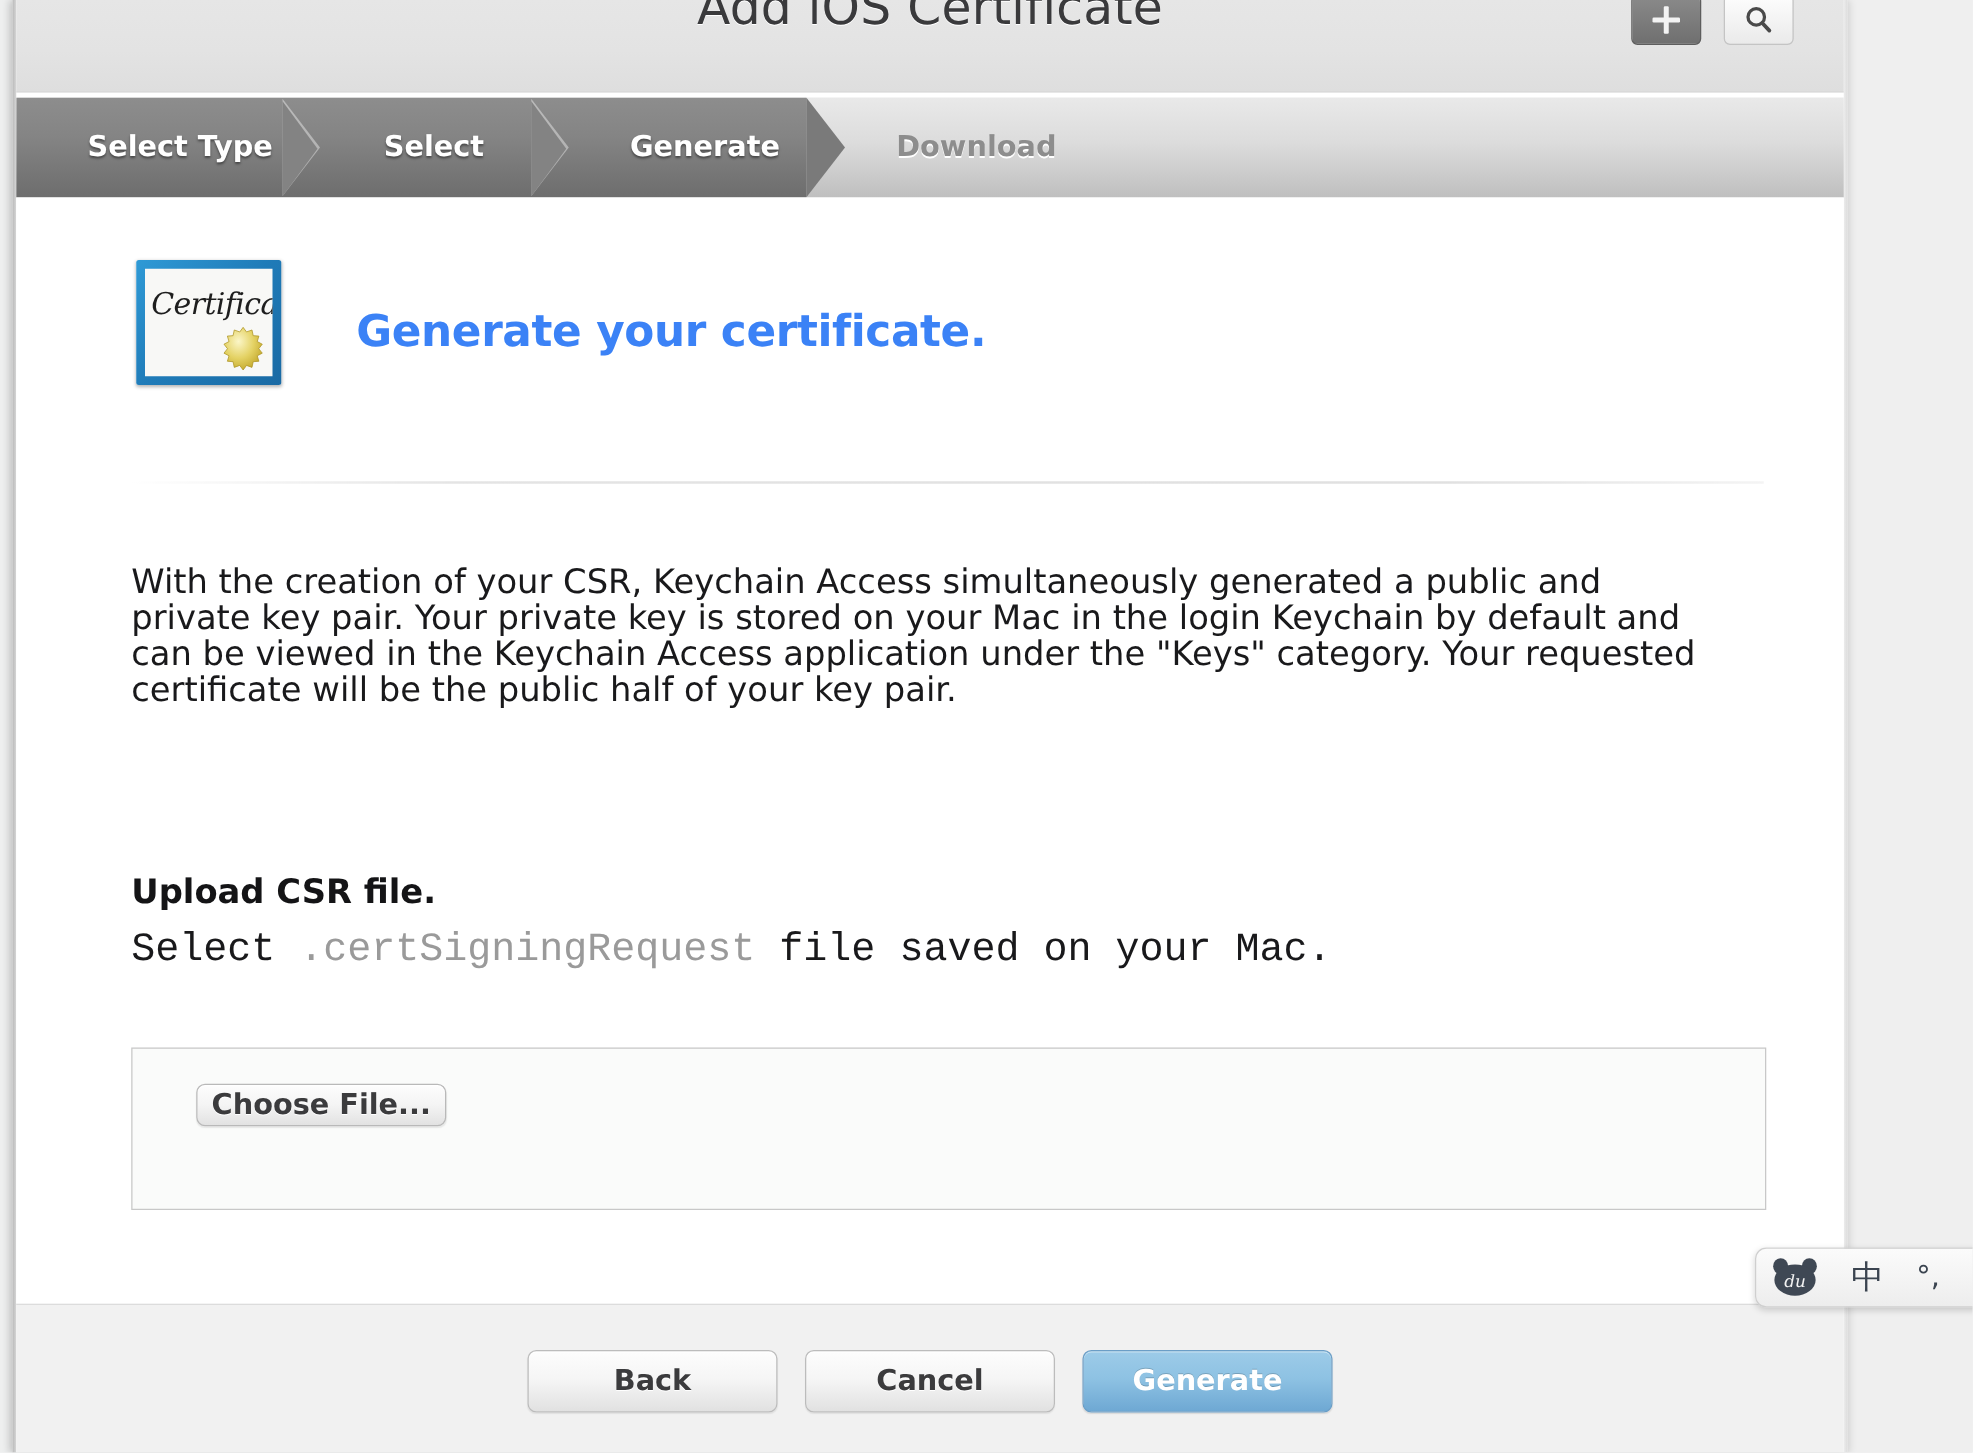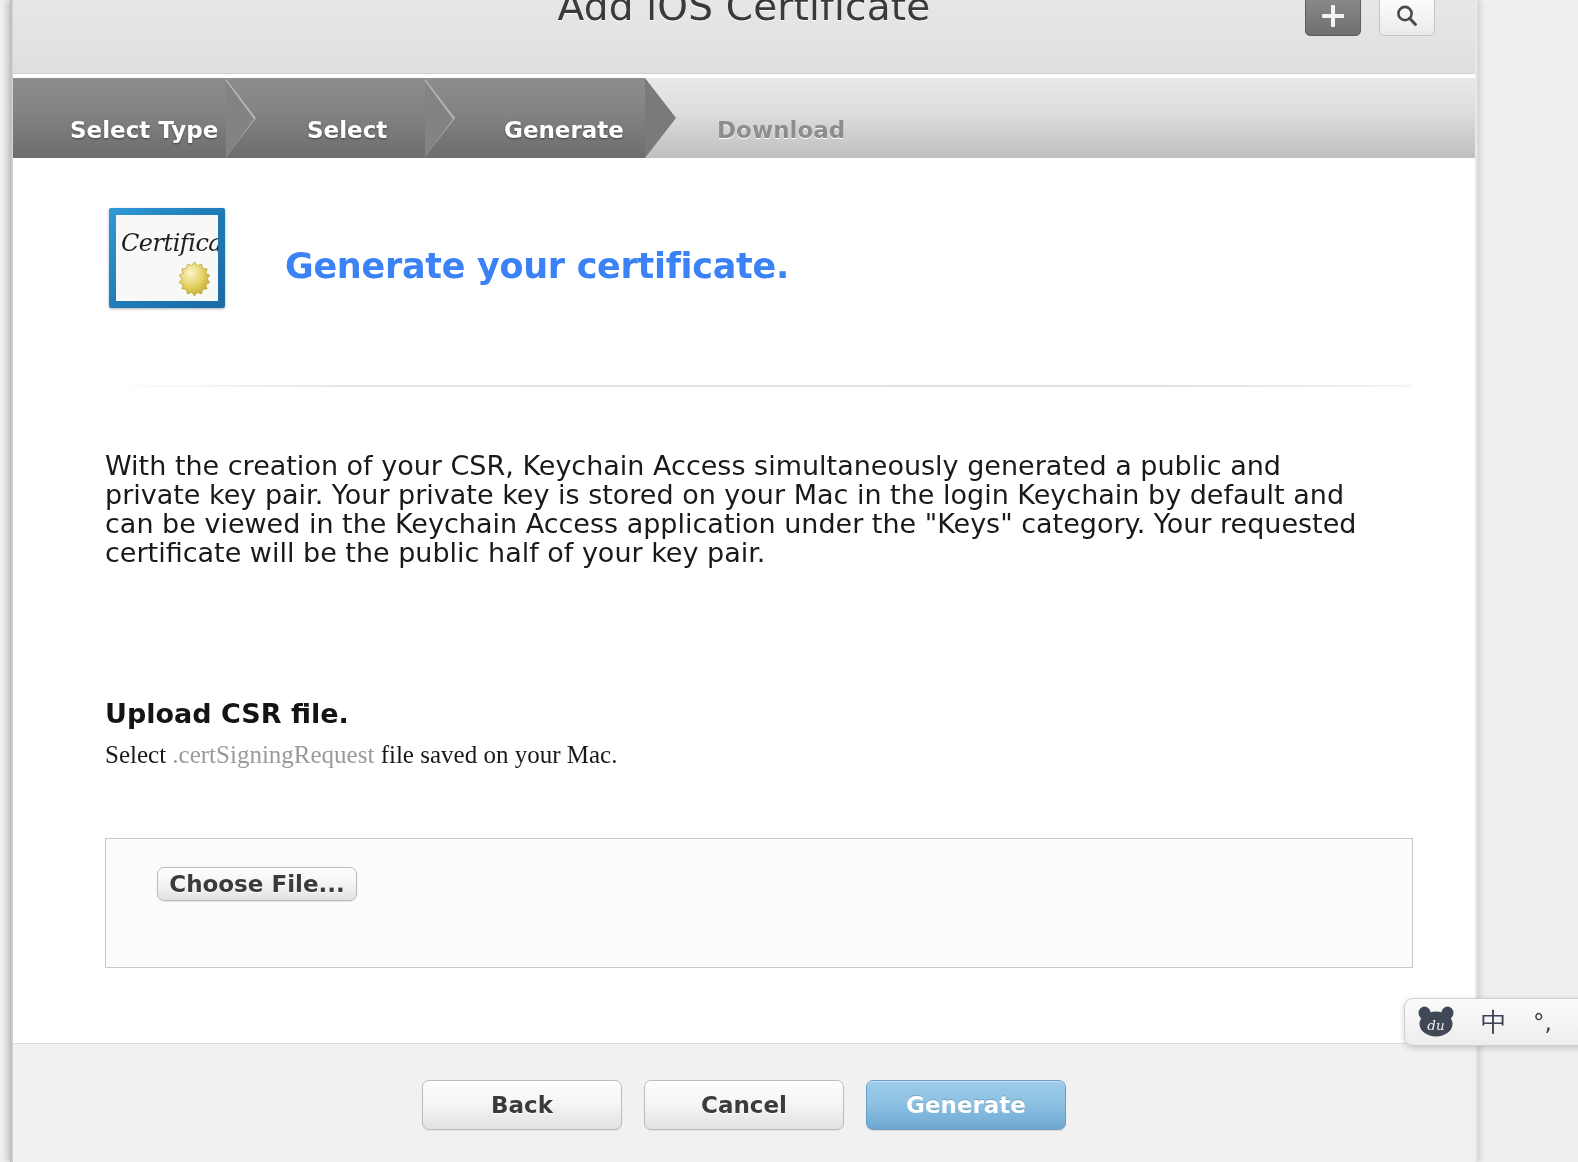--- a/index.html
+++ b/index.html
@@ -126,21 +126,21 @@
   .steps-active-point {
     position: absolute;
     left: 632px; top: 0;
     width: 0; height: 0;
     border-top: 40px solid transparent;
     border-bottom: 40px solid transparent;
     border-left: 31px solid #7a7a7a;
   }
   .step {
     position: absolute;
-    top: 12px;
+    top: 0;
     height: 80px;
     display: flex;
     align-items: center;
     font-size: 23px;
     font-weight: bold;
     font-family: "DejaVu Sans", sans-serif;
   }
   .step.active {
     color: #ffffff;
     text-shadow: 0 1px 2px rgba(0,0,0,0.45);
@@ -245,23 +245,23 @@
     position: absolute;
     left: 92px; top: 540px;
     font-size: 27px;
     font-weight: bold;
     color: #141416;
     font-family: "DejaVu Sans", sans-serif;
   }
   .upload-sub {
     position: absolute;
     left: 92px; top: 583px;
-    font-size: 25px;
+    font-size: 32px;
     color: #19191b;
-    font-family: Liberation Serif, serif;
+    font-family: Liberation Mono, monospace;
   }
   .ext-token { color: #9a9a9a; }
 
   .dropzone {
     position: absolute;
     left: 92px; top: 680px;
     width: 1308px;
     height: 130px;
     background: #fafbfa;
     border: 1px solid #c8c8c8;

